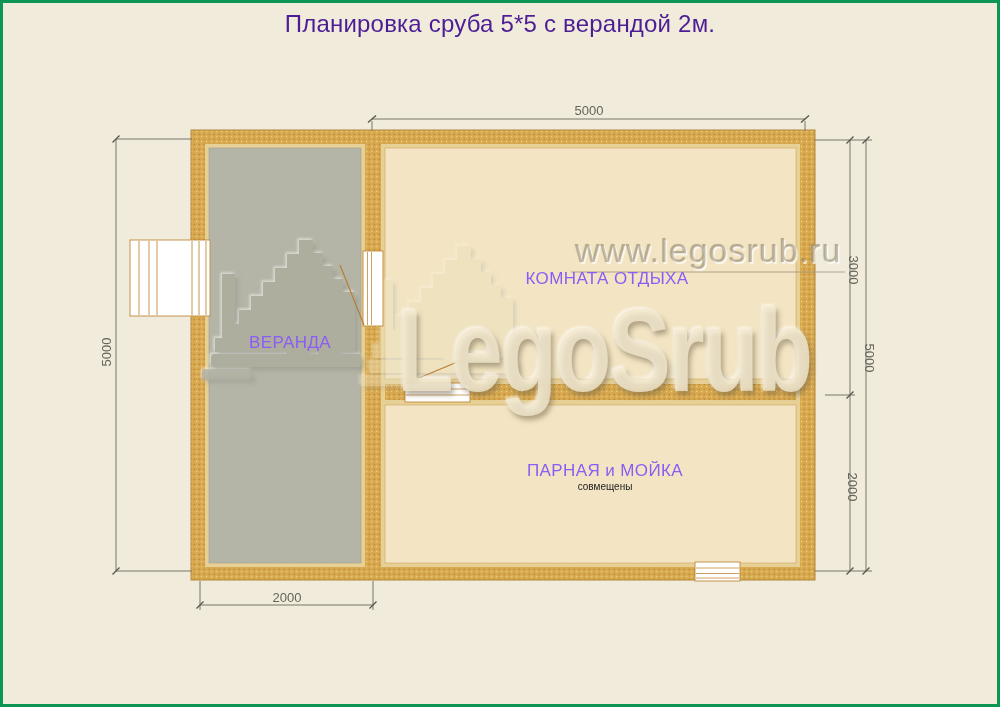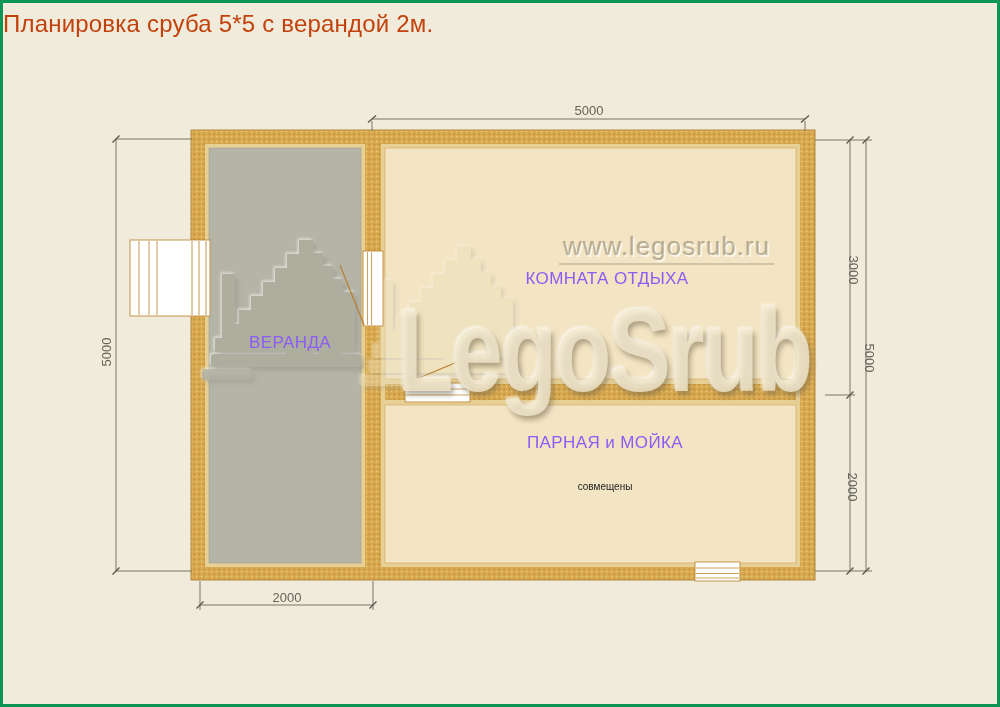--- a/index.html
+++ b/index.html
@@ -5,42 +5,42 @@
   html,body{margin:0;padding:0;background:#e8e4d4;}
   .canvas{
     position:relative;width:994px;height:701px;
     background:#f0ebda;
     border:3px solid #0c9553;
     overflow:hidden;
     font-family:"Liberation Sans", sans-serif;
   }
   .abs{position:absolute;}
   .title{
-    left:0;top:7px;width:100%;text-align:left;
-    font-size:24px;color:#c2410c;letter-spacing:0.2px;
+    left:0;top:7px;width:100%;text-align:center;
+    font-size:24px;color:#4c1d95;letter-spacing:0.2px;
   }
   svg.plan{position:absolute;left:0;top:0;}
   .room-label{
     transform:translate(-50%,-50%);
     font-size:17px;color:#8b5cf6;letter-spacing:0.4px;white-space:nowrap;
     z-index:30;
   }
   .room-sublabel{
     transform:translate(-50%,-50%);
     font-size:10px;color:#1e1e1e;white-space:nowrap;z-index:30;
   }
   .dim-label{
     transform:translate(-50%,-50%);
     font-size:13px;color:#64645a;white-space:nowrap;z-index:25;
   }
   .dim-label.rot-ccw{transform:translate(-50%,-50%) rotate(-90deg);}
   .dim-label.rot-cw{transform:translate(-50%,-50%) rotate(90deg);}
   .wm-site{
-    left:556px;top:228px;z-index:20;
-    font-size:26px;letter-spacing:1px;
+    left:568px;top:228px;z-index:20;
+    font-size:34px;letter-spacing:1px;
     color:rgba(158,147,123,0.55);
     text-shadow:1.5px 1.5px 1px rgba(255,255,255,0.75), -0.5px -0.5px 1px rgba(95,85,62,0.25);
     border-bottom:2px solid rgba(158,147,123,0.40);
     padding:0 4px 1px 4px;
     white-space:nowrap;
   }
   .wm-brand{
     left:394px;top:290px;z-index:20;
     font-size:116px;line-height:1;font-weight:bold;letter-spacing:-3px;
     transform:scaleX(0.80);transform-origin:left top;
@@ -163,21 +163,21 @@
       <line x1="859.5" y1="140.5" x2="866.5" y2="133.5"></line>
       <line x1="859.5" y1="571.5" x2="866.5" y2="564.5"></line>
     </g>
   </svg>
 
   <div class="abs wm-site">www.legosrub.ru</div>
   <div class="abs wm-brand">LegoSrub</div>
 
   <div class="abs room-label" style="left:287px;top:340px;">ВЕРАНДА</div>
   <div class="abs room-label" style="left:604px;top:276px;">КОМНАТА ОТДЫХА</div>
-  <div class="abs room-label" style="left:602px;top:440px;">ПАРНАЯ и МОЙКА</div>
+  <div class="abs room-label" style="left:602px;top:468px;">ПАРНАЯ и МОЙКА</div>
   <div class="abs room-sublabel" style="left:602px;top:483px;">совмещены</div>
 
   <div class="abs dim-label" style="left:586px;top:107px;">5000</div>
   <div class="abs dim-label rot-ccw" style="left:103px;top:349px;">5000</div>
   <div class="abs dim-label" style="left:284px;top:594px;">2000</div>
   <div class="abs dim-label rot-cw" style="left:850px;top:267px;">3000</div>
   <div class="abs dim-label rot-cw" style="left:849px;top:484px;">2000</div>
   <div class="abs dim-label rot-cw" style="left:866px;top:355px;">5000</div>
 
 </div>

